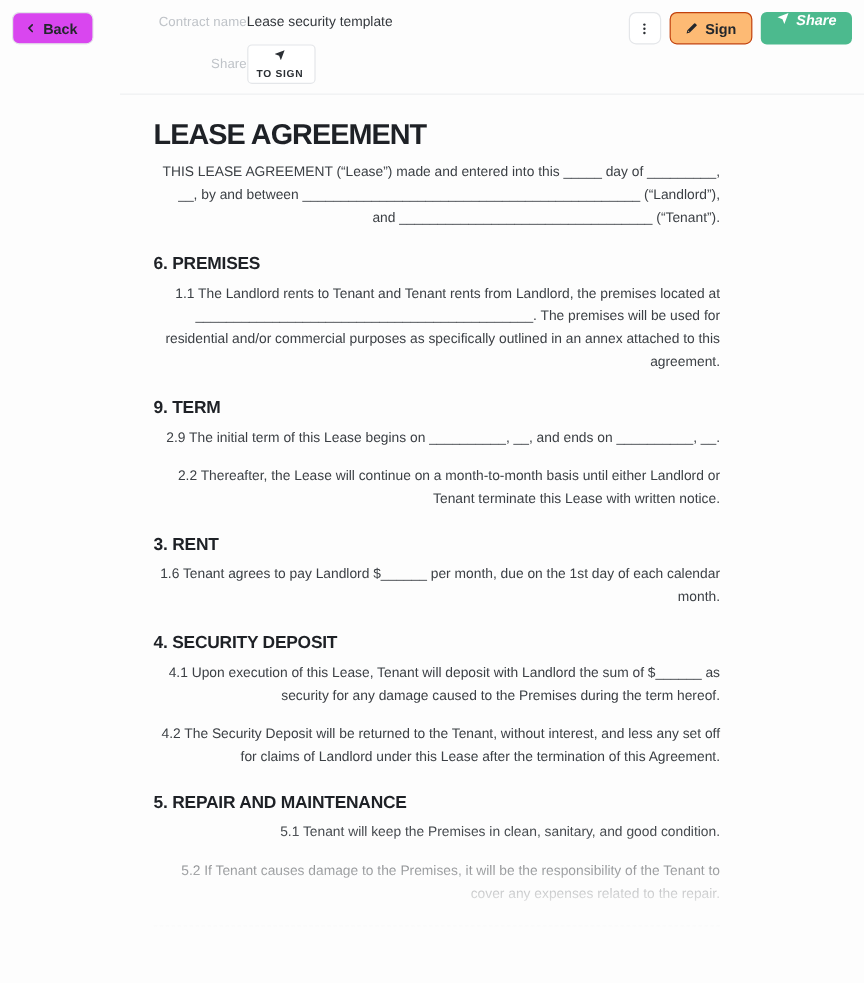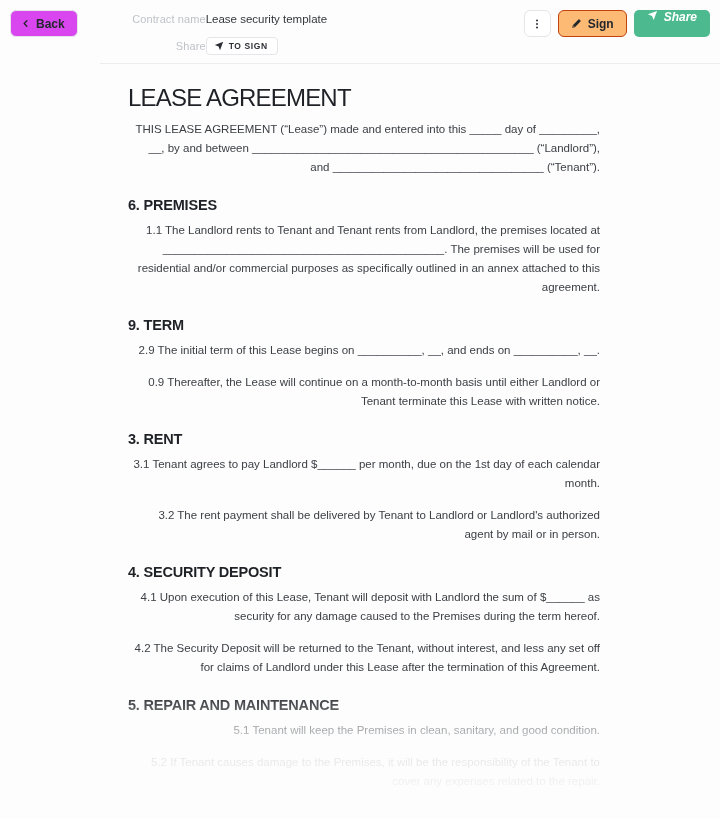--- a/index.html
+++ b/index.html
@@ -25,21 +25,21 @@
   .meta { margin-left:28px; display:flex; flex-direction:column; gap:9px;text-align:right; }
   .meta-row { display:flex; align-items:center; min-height:18px; }
   .meta-label {
     width:100px; font-size:11px; color:#bfc3c8; letter-spacing:.1px;
   }
   .meta-value { font-size:11.5px; color:#33373c; }
   .status-badge {
     display:inline-flex; align-items:center; gap:5px;
     border:1px solid #e4e6e9; border-radius:4px; background:#fff;
     padding:3px 9px 3px 7px; font-size:8.5px; font-weight:700;
-    letter-spacing:.6px; color:#2b2f34; cursor:pointer;
+    letter-spacing:.6px; color:#2b2f34; cursor:pointer;flex-direction:column;
   }
   .actions { margin-left:auto; display:flex; align-items:center; gap:7px; }
   .icon-btn {
     width:27px; height:27px; display:inline-flex; align-items:center; justify-content:center;
     background:#fff; border:1px solid #e4e6e9; border-radius:6px; cursor:pointer;
   }
   .sign-btn {
     display:inline-flex; align-items:center; gap:6px; height:27px;
     background:#fdba74; border:1px solid #c2410c; border-radius:6px;
     padding:0 12px; font-family:inherit; font-size:12px; font-weight:600;
@@ -54,21 +54,21 @@
 
   .icon { display:inline-flex; align-items:center; justify-content:center; line-height:0; }
   .icon svg { display:block; }
 
   
   .document {
     padding:20px 120px 0 128px;
     background:#fdfdfd;
   }
   .doc-title {
-    font-size:24px; font-weight:400; letter-spacing:-0.8px;
+    font-size:24px; font-weight:700; letter-spacing:-0.8px;
     color:#1e2126; margin:0 0 8px 0;
   }
   .doc-para {
     font-size:11.5px; line-height:19px; color:#3c4045;
     margin:0 0 13px 0; word-break:break-word;text-align:right;
   }
   .section-heading {
     font-size:14.5px; font-weight:800; letter-spacing:-0.2px;
     color:#1e2126; margin:20px 0 8px 0;
   }
@@ -153,26 +153,25 @@
     <h1 class="doc-title">LEASE AGREEMENT</h1>
     <p class="doc-para">THIS LEASE AGREEMENT (“Lease”) made and entered into this _____ day of _________, __, by and between ____________________________________________ (“Landlord”), and _________________________________ (“Tenant”).</p>
     <div id="sections">
         <section class="doc-section">
           <h2 class="section-heading">6. PREMISES</h2>
           <p class="doc-para">1.1 The Landlord rents to Tenant and Tenant rents from Landlord, the premises located at ____________________________________________. The premises will be used for residential and/or commercial purposes as specifically outlined in an annex attached to this agreement.</p>
         </section>
         <section class="doc-section">
           <h2 class="section-heading">9. TERM</h2>
           <p class="doc-para">2.9 The initial term of this Lease begins on __________, __, and ends on __________, __.</p>
-          <p class="doc-para">0.9 Thereafter, the Lease will continue on a month-to-month basis until either Landlord or Tenant terminate this Lease with written notice.</p>
+          <p class="doc-para">2.2 Thereafter, the Lease will continue on a month-to-month basis until either Landlord or Tenant terminate this Lease with written notice.</p>
         </section>
         <section class="doc-section">
           <h2 class="section-heading">3. RENT</h2>
-          <p class="doc-para">3.1 Tenant agrees to pay Landlord $______ per month, due on the 1st day of each calendar month.</p>
-          <p class="doc-para">3.2 The rent payment shall be delivered by Tenant to Landlord or Landlord's authorized agent by mail or in person.</p>
+          <p class="doc-para">1.6 Tenant agrees to pay Landlord $______ per month, due on the 1st day of each calendar month.</p>
         </section>
         <section class="doc-section">
           <h2 class="section-heading">4. SECURITY DEPOSIT</h2>
           <p class="doc-para">4.1 Upon execution of this Lease, Tenant will deposit with Landlord the sum of $______ as security for any damage caused to the Premises during the term hereof.</p>
           <p class="doc-para">4.2 The Security Deposit will be returned to the Tenant, without interest, and less any set off for claims of Landlord under this Lease after the termination of this Agreement.</p>
         </section>
         <section class="doc-section">
           <h2 class="section-heading">5. REPAIR AND MAINTENANCE</h2>
           <p class="doc-para">5.1 Tenant will keep the Premises in clean, sanitary, and good condition.</p>
           <p class="doc-para">5.2 If Tenant causes damage to the Premises, it will be the responsibility of the Tenant to cover any expenses related to the repair.</p>

